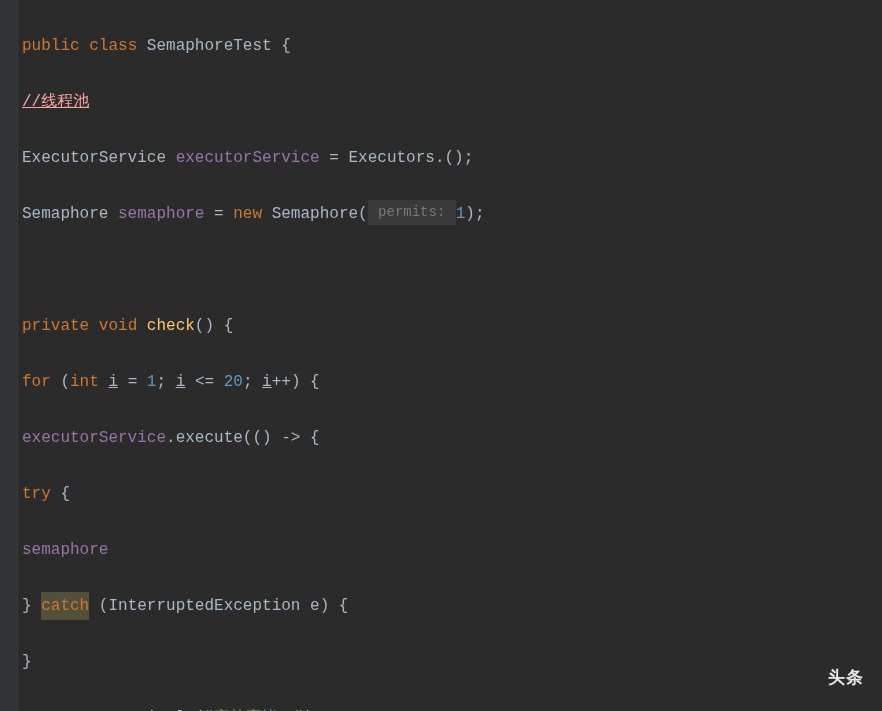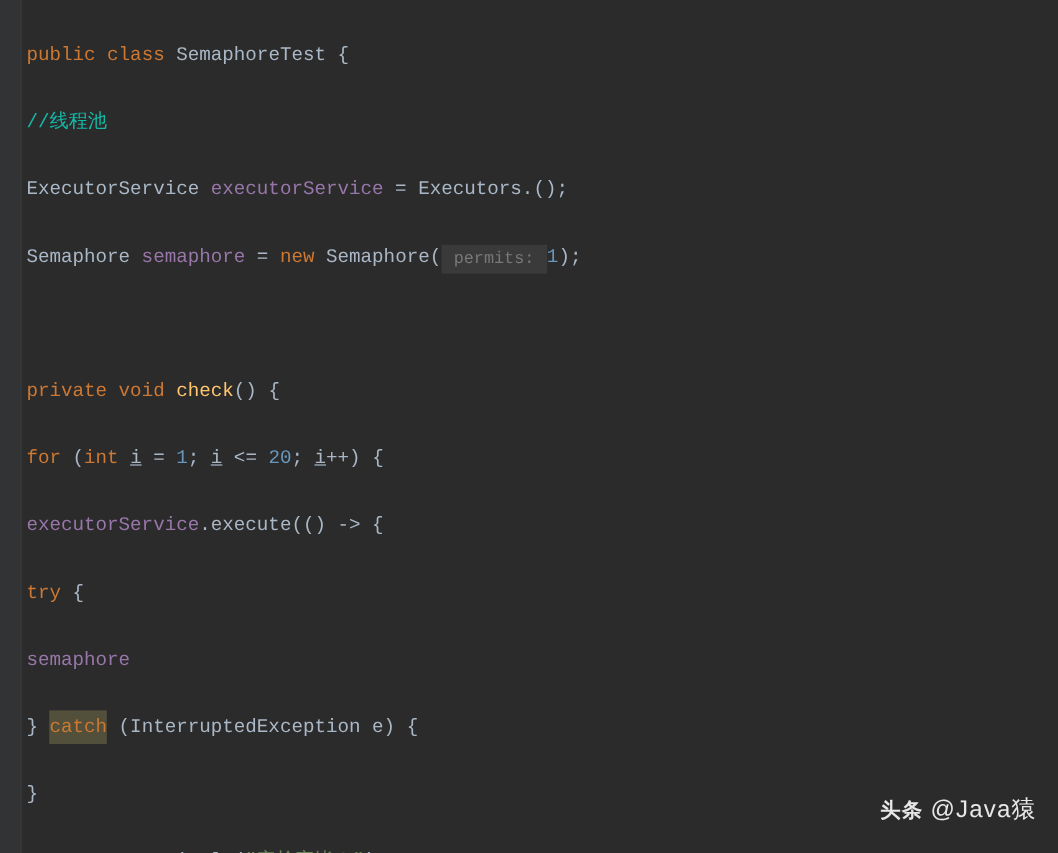--- a/index.html
+++ b/index.html
@@ -28,36 +28,36 @@
       background: #313335;
       border-right: 1px solid #3a3a3a;
     }
     .code {
       padding-left: 22px;
       white-space: pre;
     }
     .line {
       height: 28px;
       display: flex;
-      align-items: flex-end;
+      align-items: flex-start;
     }
     .kw-public { color: #cc7832; }
     .kw-class { color: #cc7832; }
     .kw-private { color: #cc7832; }
     .kw-void { color: #cc7832; }
     .kw-for { color: #cc7832; }
     .kw-int { color: #cc7832; }
     .kw-try { color: #cc7832; }
-    .kw-catch { color: #cc7832; background: #52503a; margin-top: 15px; }
+    .kw-catch { color: #cc7832; background: #52503a; }
     .kw-new { color: #cc7832; }
     .method-name { color: #ffc66d; }
     .static-method { color: #b389c5; font-style: italic; }
     .field { color: #9876aa; }
     .static-field { color: #9876aa; font-style: italic; }
-    .comment { color: #14b8a6; }
+    .comment { color: #fca5a5; text-decoration: underline; }
     .string { color: #6a8759; }
     .number { color: #6897bb; }
     .param-hint { color: #787878; background: #3a3a3a; padding: 0 2px; border-radius: 0; font-size: 14px; }
     .underline { text-decoration: underline; text-decoration-color: #a9b7c6; }
     .watermark {
       position: absolute;
       bottom: 18px;
       right: 18px;
       color: #f8f8f8;
       font-size: 20px;
@@ -101,14 +101,13 @@
 
 
 
 
 
 
 </div>
 
 <div class="watermark">
   <span class="watermark-logo">头条</span>
-  <span>@Java猿</span>
 </div>
 
 </body></html>

